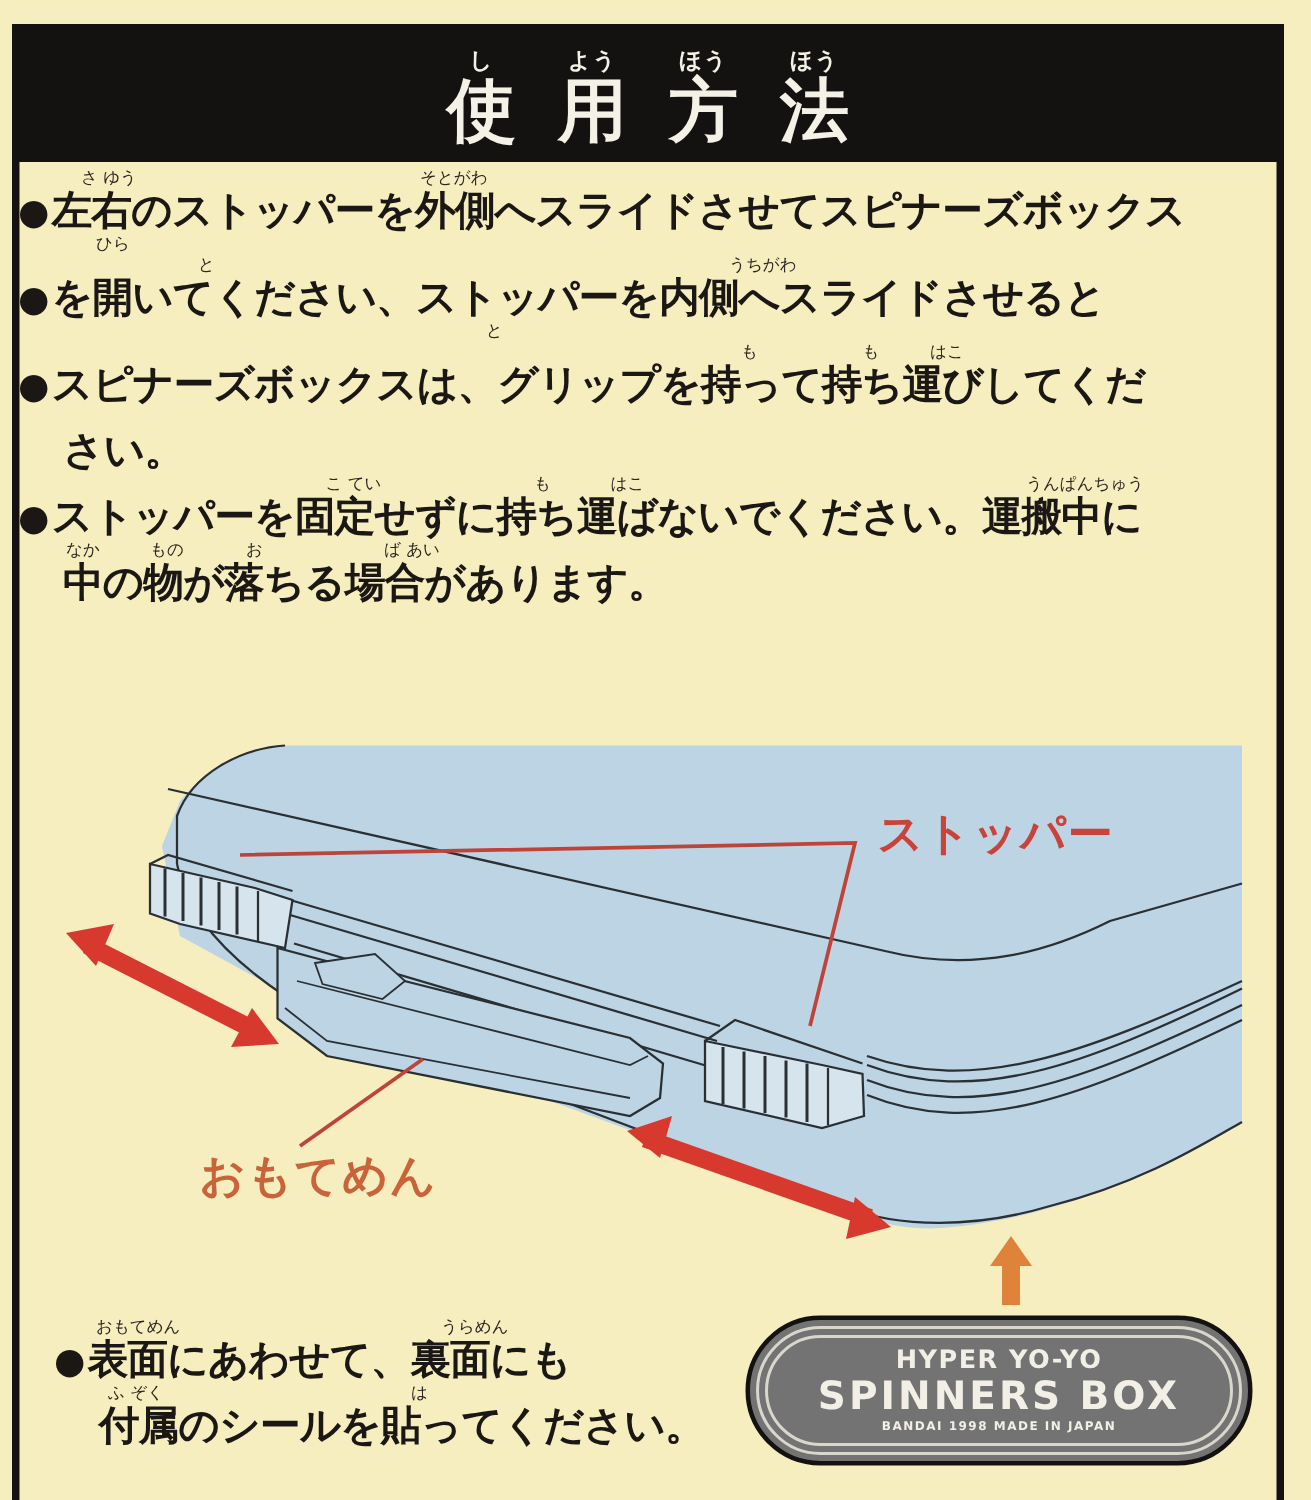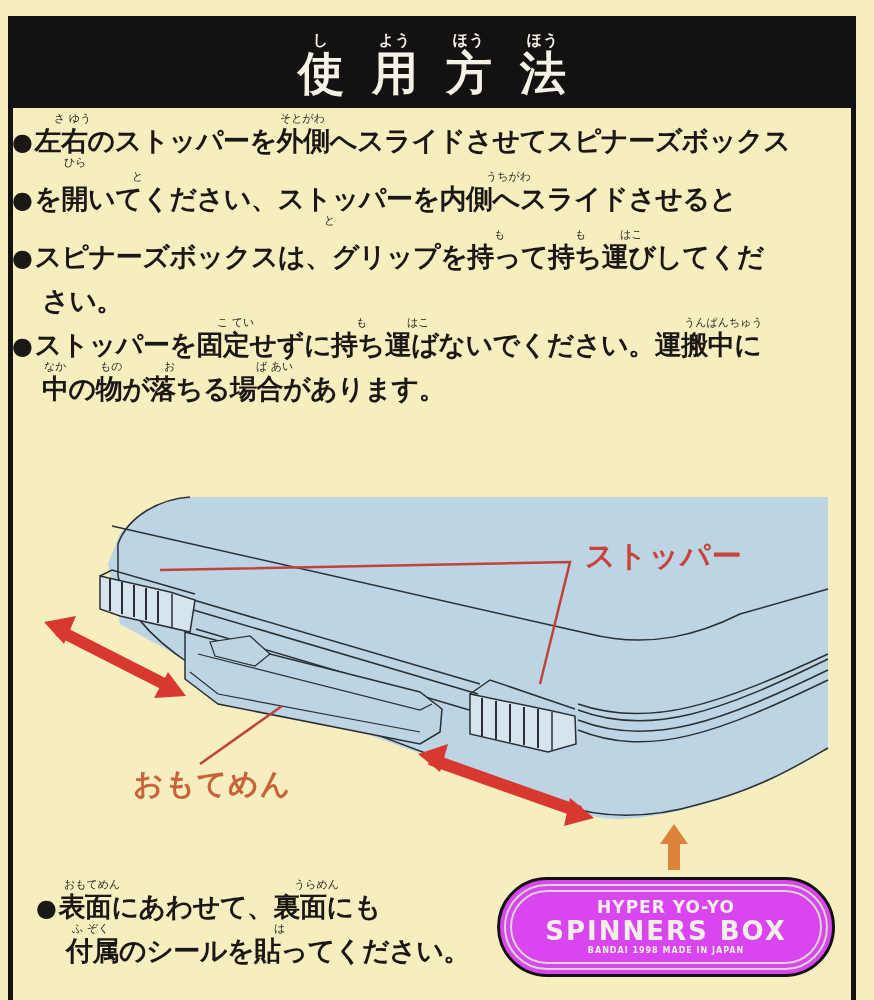--- a/index.html
+++ b/index.html
@@ -47,21 +47,21 @@
   .label {
     position: absolute; color: #c8443a; font-size: 30px; font-weight: bold;
     letter-spacing: 1px;
   }
   .label.grip { color: #c9643a; }
 
   .bottom-note { position: absolute; left: 36px; top: 878px; color: #1a1714; }
 
   .badge {
     position: absolute; left: 497px; top: 877px; width: 338px; height: 100px;
-    border-radius: 50px; background: #d946ef;
+    border-radius: 50px; background: #737373;
     border: 3px solid #141210; box-sizing: border-box;
   }
   .badge-inner {
     position: absolute; left: 4px; top: 4px; right: 4px; bottom: 4px;
     border-radius: 46px; border: 2px solid #d9d6cc;
   }
   .badge-inner2 {
     position: absolute; left: 10px; top: 10px; right: 10px; bottom: 10px;
     border-radius: 40px; border: 2px solid #d9d6cc;
     display: flex; flex-direction: column; align-items: center; justify-content: center;

